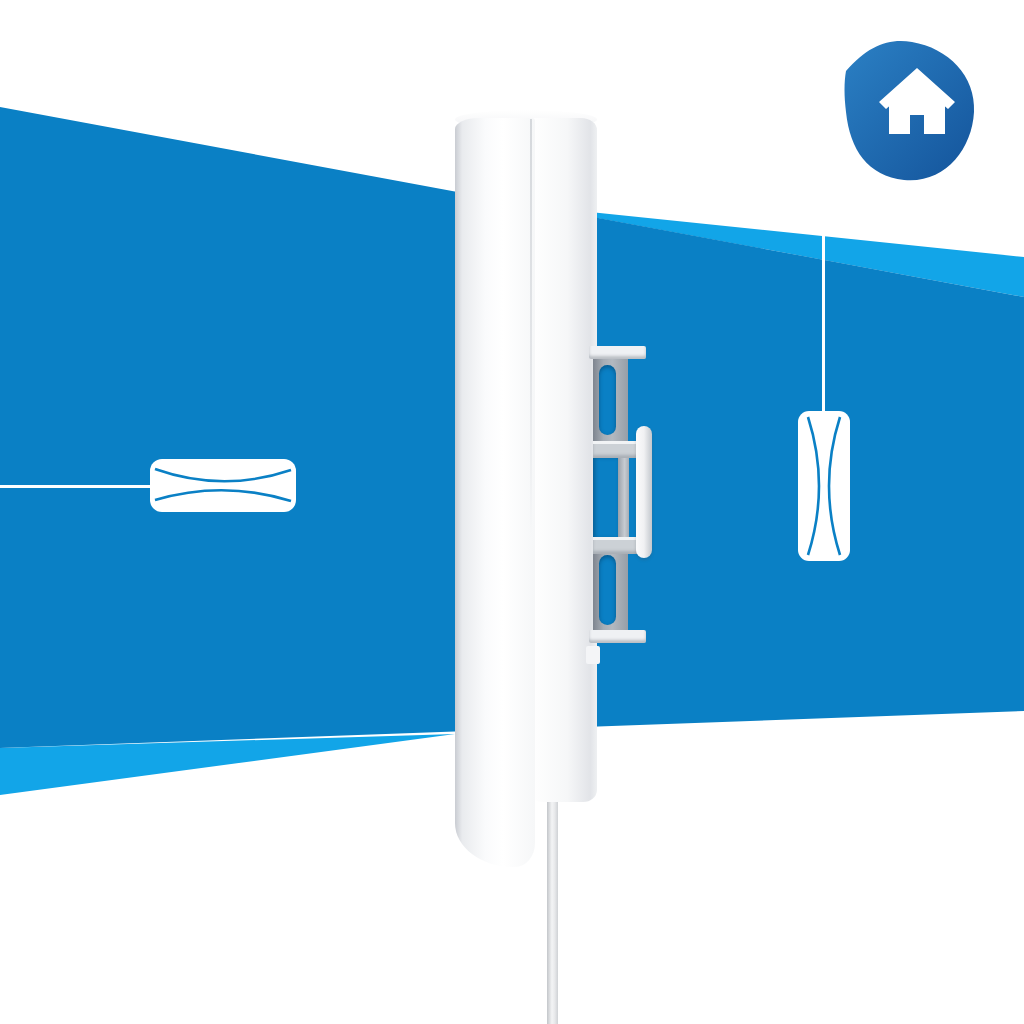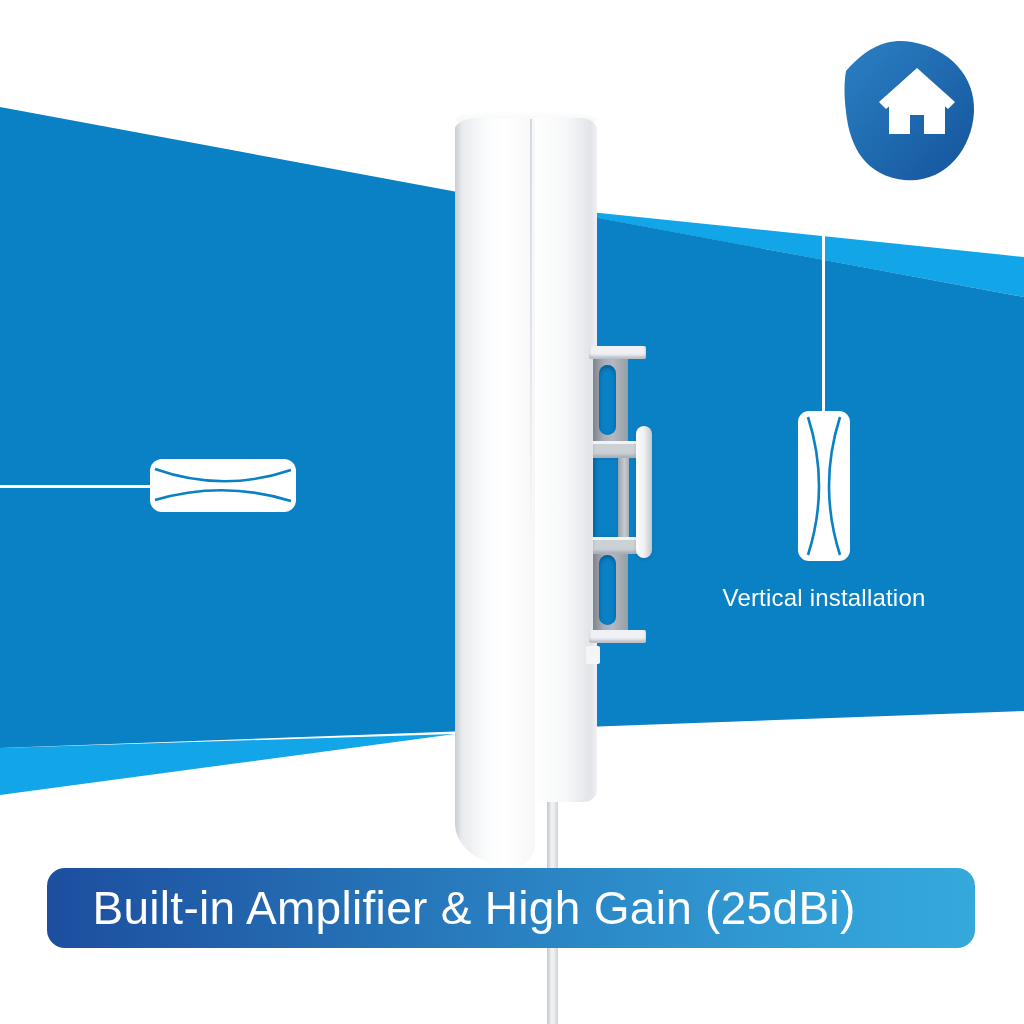--- a/index.html
+++ b/index.html
@@ -117,44 +117,40 @@
     </svg>
   </div>
 
   <div class="abs v-icon">
     <svg viewBox="0 0 52 150">
       <path d="M10,6 Q32,75 10,144" fill="none" stroke-width="2.6" stroke="#0A80C5"></path>
       <path d="M42,6 Q20,75 42,144" fill="none" stroke-width="2.6" stroke="#0A80C5"></path>
     </svg>
   </div>
 
-  <div class="abs inst-label v-label">Vertical installation</div>
 
   <div class="abs cable"></div>
 
   <div class="abs dev-dome"></div>
   <div class="abs dev-back"></div>
   <div class="abs dev-front"></div>
   <div class="abs dev-seam"></div>
   <div class="abs dev-tab"></div>
 
   <div class="abs br-plate"></div>
   <div class="abs br-slot top"></div>
   <div class="abs br-slot bottom"></div>
   <div class="abs br-open"></div>
   <div class="abs br-strut"></div>
   <div class="abs br-bar upper"></div>
   <div class="abs br-bar lower"></div>
   <div class="abs br-flange top"></div>
   <div class="abs br-flange bottom"></div>
   <div class="abs br-rear"></div>
 
-  <div class="abs banner">
-    <span>Built-in Amplifier &amp; High Gain (25dBi)</span>
-  </div>
 
   <div class="abs badge">
     <svg viewBox="0 0 145 150">
       <defs>
         <linearGradient id="blobGrad" x1="0" y1="0" x2="1" y2="1">
           <stop offset="0" stop-color="#2B80C4"></stop>
           <stop offset="1" stop-color="#14549B"></stop>
         </linearGradient>
       </defs>
       <path fill="url(#blobGrad)" d="M6,33 C28,8 48,0 72,4 C108,10 136,38 134,74 C132,112 104,146 64,142 C28,138 10,112 6,74 C4,58 4,44 6,33 Z"></path>

